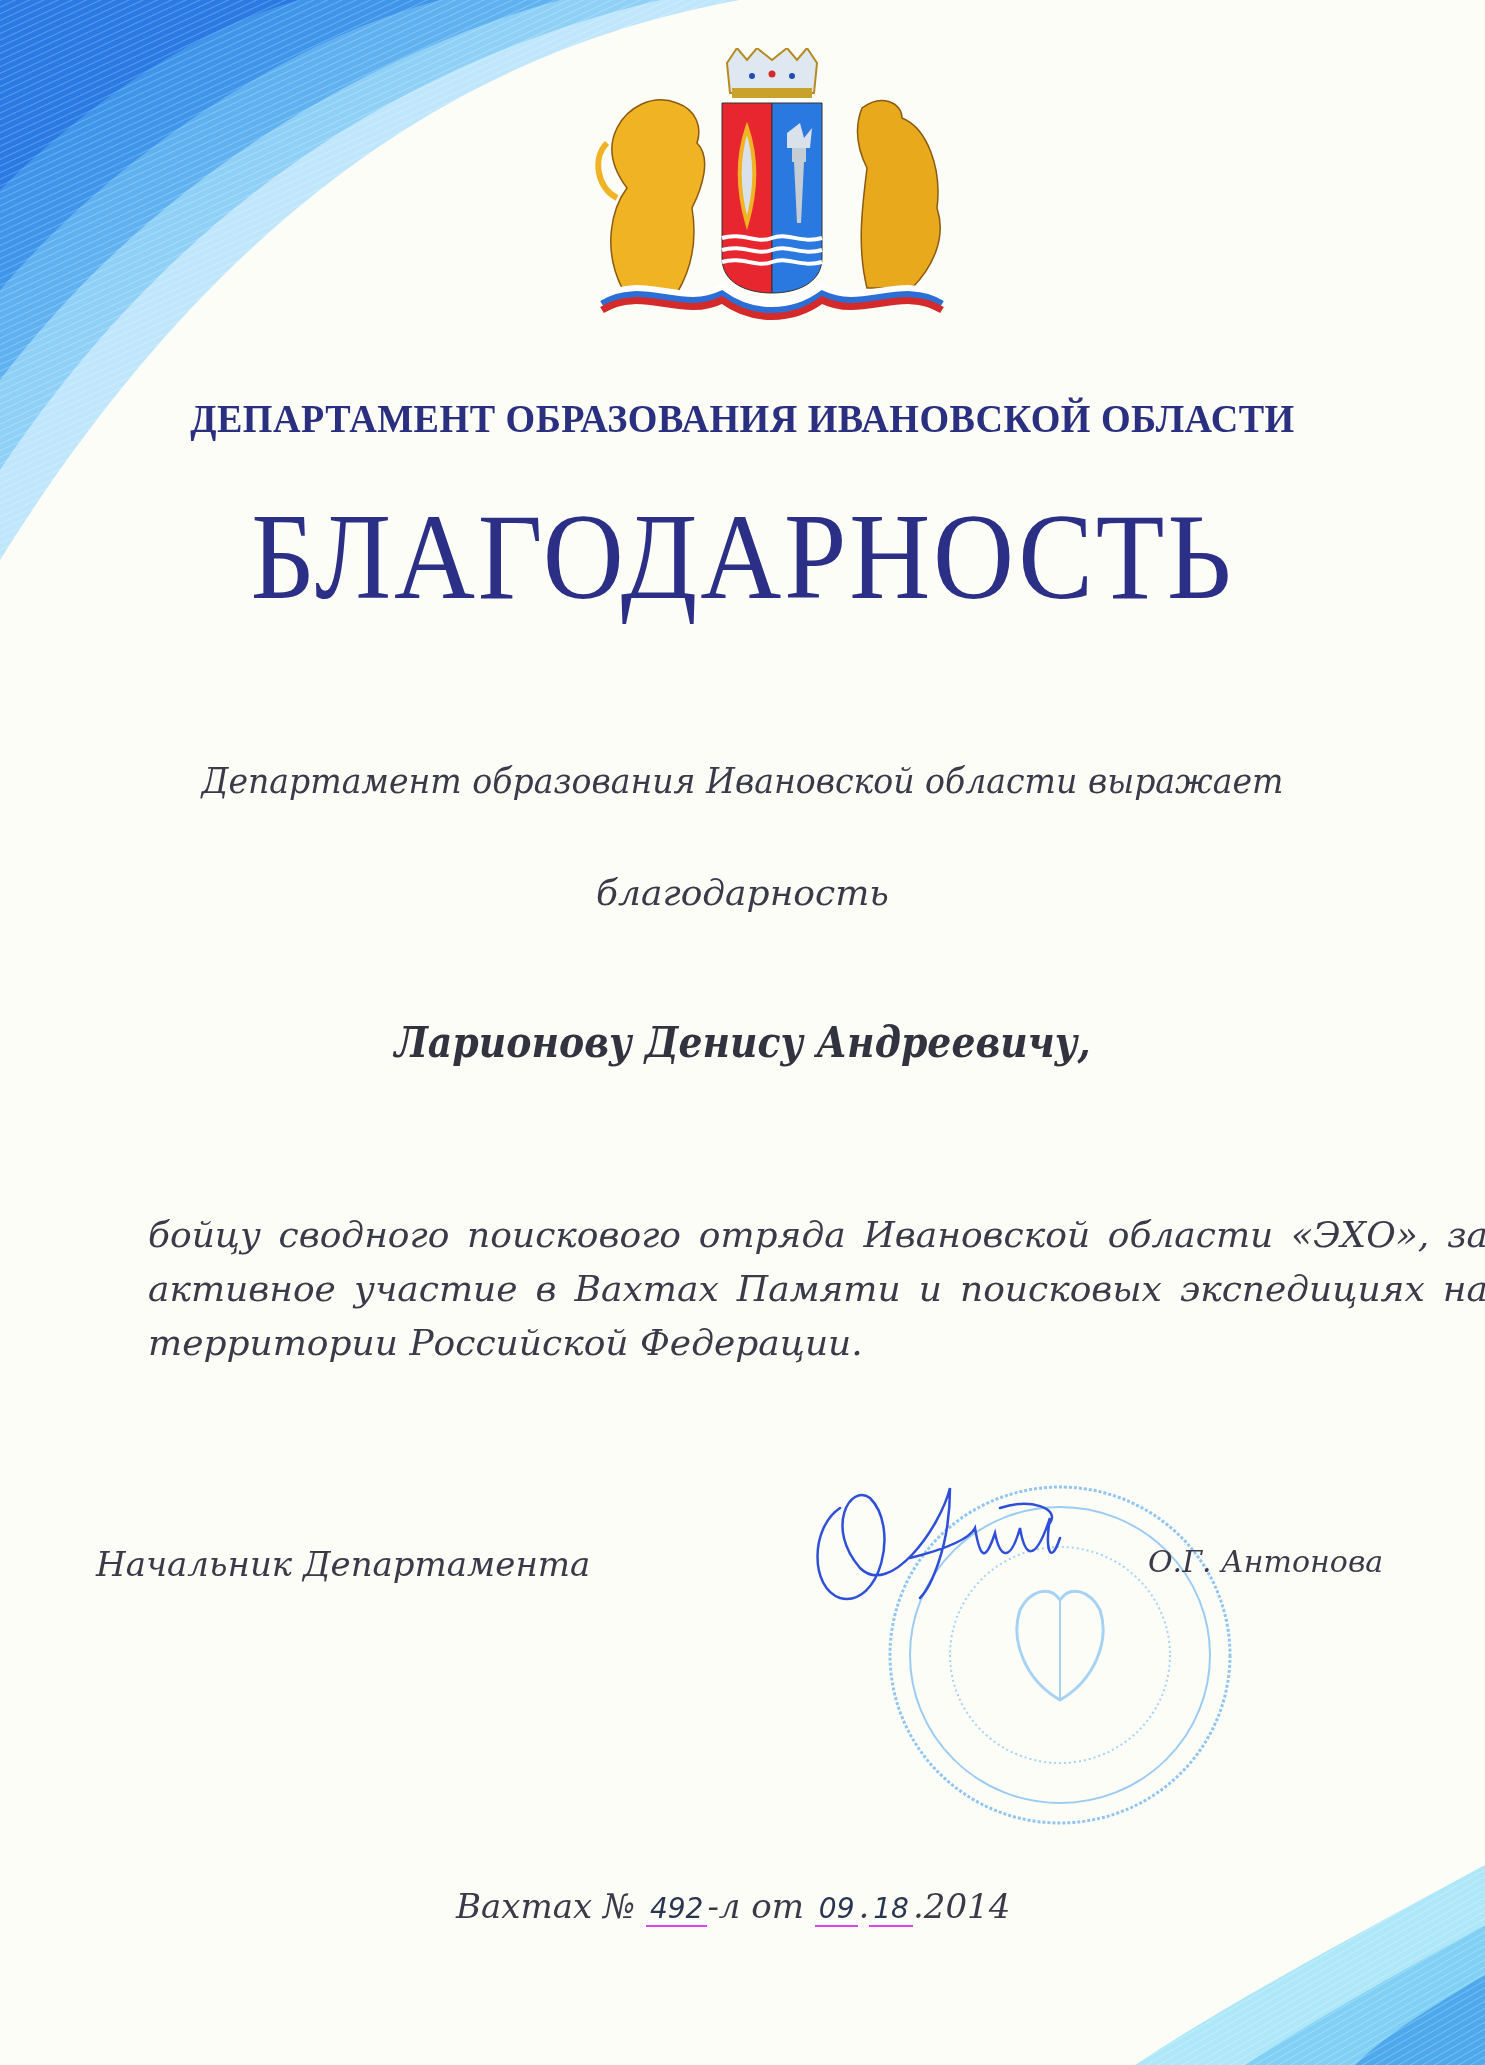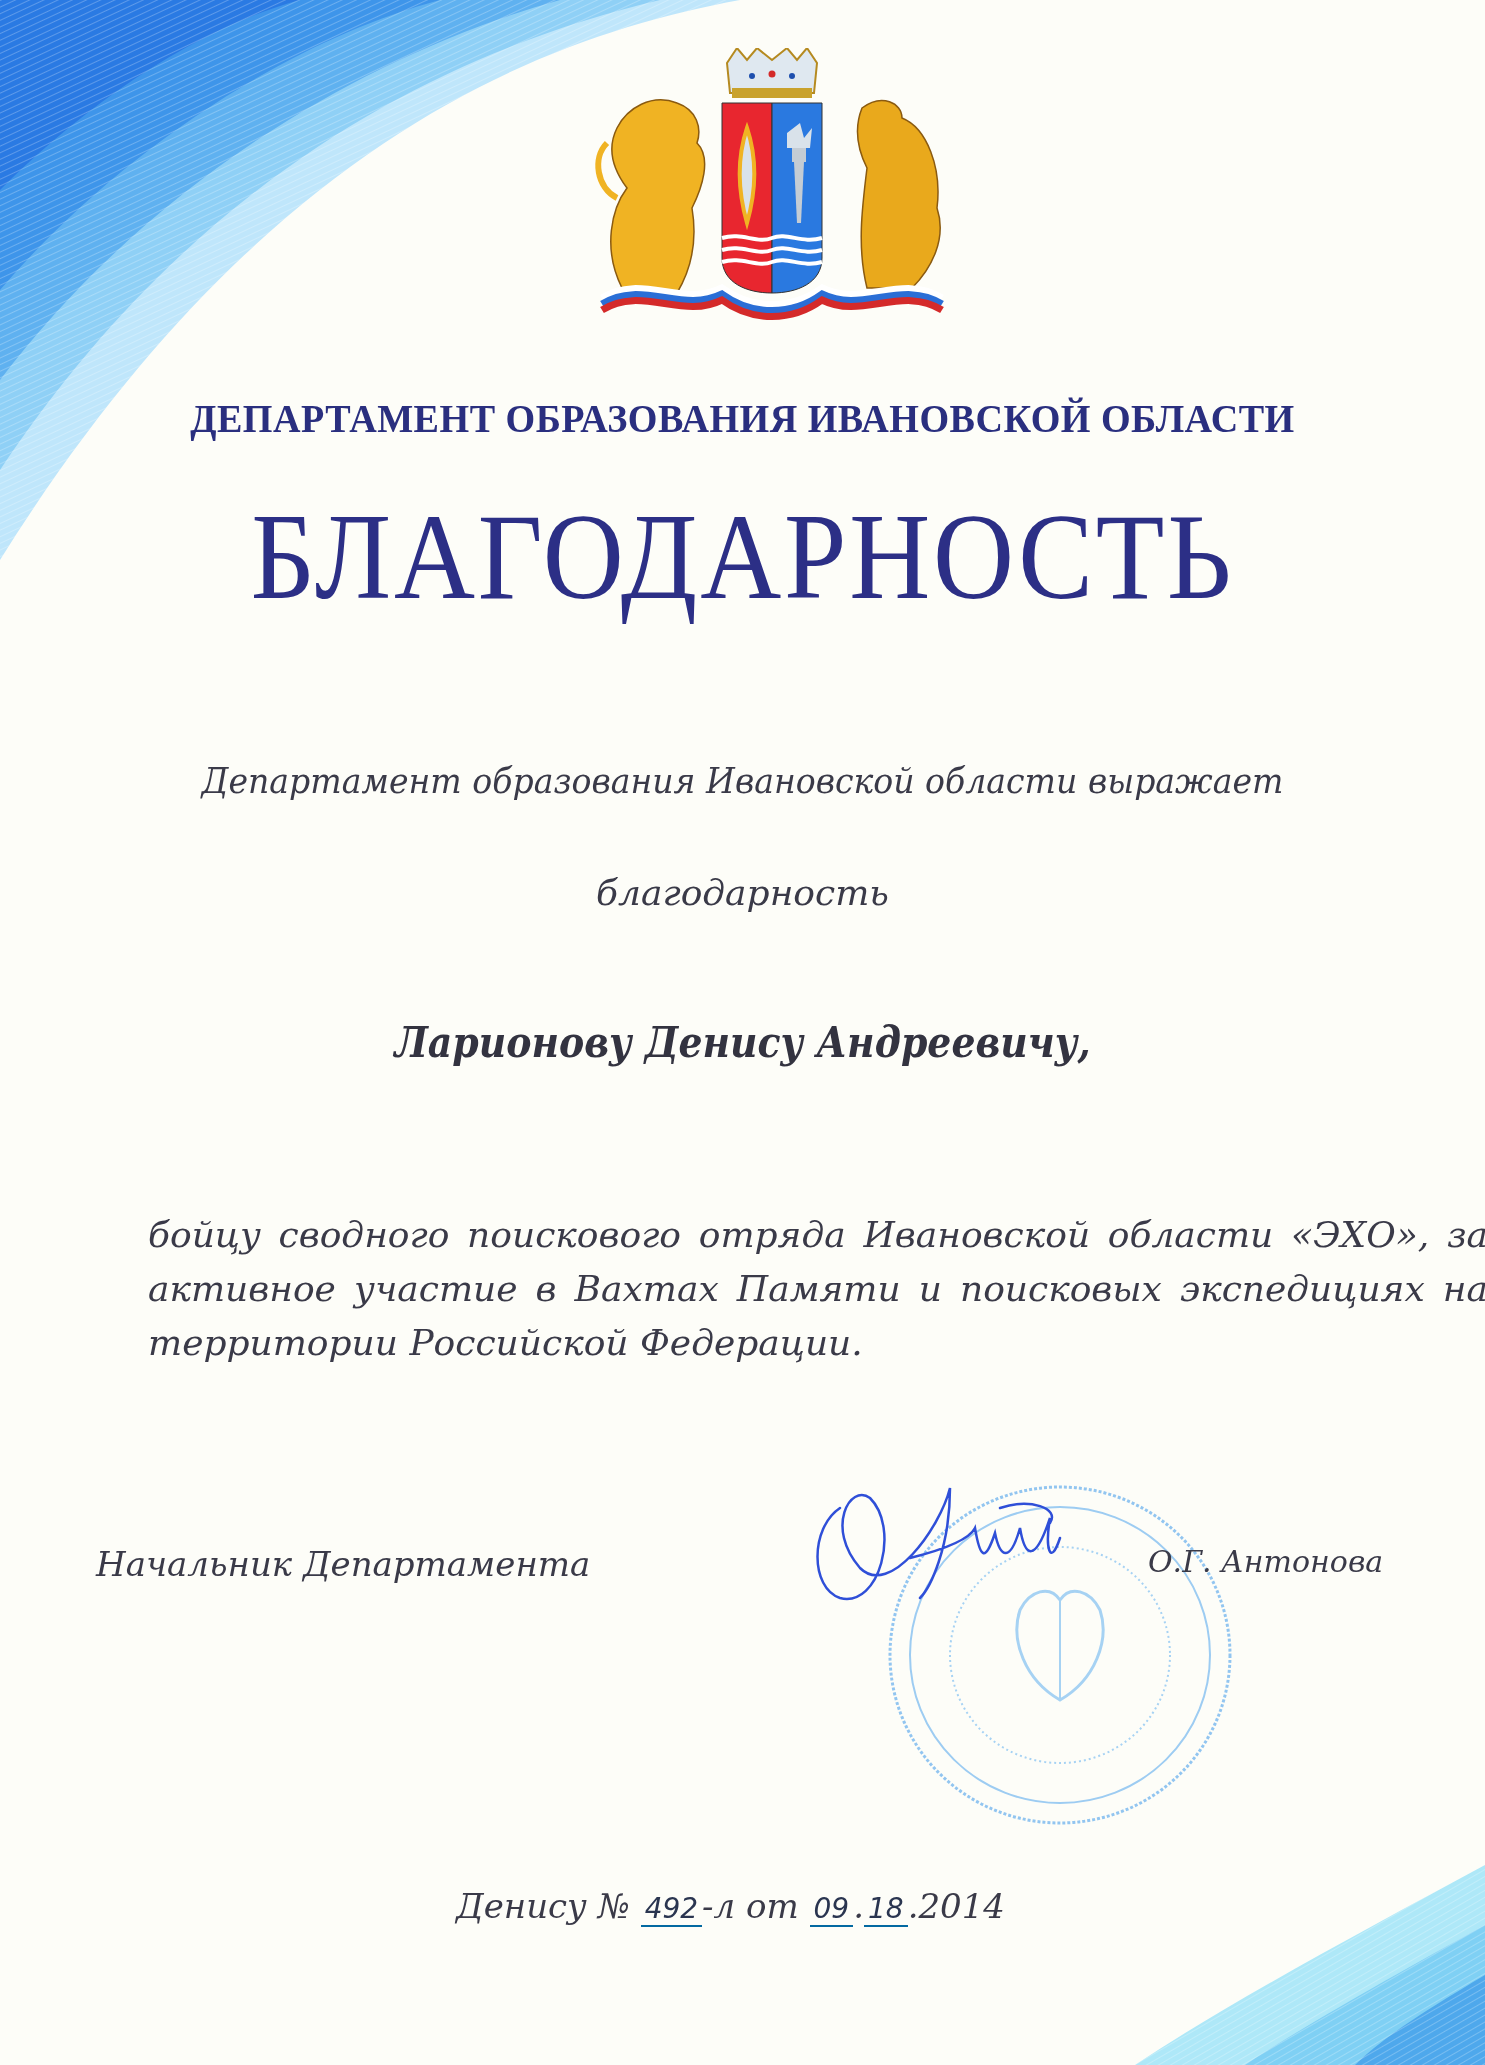--- a/index.html
+++ b/index.html
@@ -56,21 +56,21 @@
     position: absolute; left: 1148px; top: 1544px; font-size: 30px;
   }
   .signature { position: absolute; left: 800px; top: 1468px; width: 330px; height: 150px; }
   .stamp { position: absolute; left: 880px; top: 1480px; width: 360px; height: 350px; opacity: 0.75; }
 
   .order-line {
     position: absolute; left: 456px; top: 1886px; font-size: 34px;
   }
   .order-line .hand {
     font-family: "DejaVu Sans", sans-serif; font-style: italic;
-    color: #2a3550; border-bottom: 2px solid #0369a1; padding: 0 4px;
+    color: #2a3550; border-bottom: 2px solid #d946ef; padding: 0 4px;
     font-size: 28px;
   }
 </style>
 </head>
 <body>
 
 <svg class="swoosh swoosh-tl" viewBox="0 0 760 560" preserveAspectRatio="none">
   <defs>
     <pattern id="hatch" width="6" height="6" patternUnits="userSpaceOnUse" patternTransform="rotate(-25)">
       <rect width="6" height="6" fill="transparent"></rect>
@@ -146,16 +146,16 @@
   <path d="M180,120 L180,220" stroke="#8ac4f2" stroke-width="2"></path>
 </svg>
 
 <svg class="signature" viewBox="0 0 330 150">
   <path d="M40,40 C10,60 10,120 40,130 C80,140 100,60 70,30 C50,15 25,60 60,100 C90,130 140,60 150,20 C150,80 130,120 120,130 M110,90 C150,80 170,70 175,60 C180,90 185,95 195,65 C200,90 210,95 220,60 C225,90 235,95 250,50 C245,80 250,100 260,70 M200,40 C230,30 260,40 250,55" fill="none" stroke="#2f4fd8" stroke-width="2.5" stroke-linecap="round"></path>
 </svg>
 
 <div class="script sign-name">О.Г. Антонова</div>
 
 <div class="script order-line">
-  <span>Денису №</span>
+  <span>Вахтах №</span>
   <span class="hand">492</span><span>-л от</span>
   <span class="hand">09</span><span>.</span><span class="hand">18</span><span>.2014</span>
 </div>
 
 </body></html>

